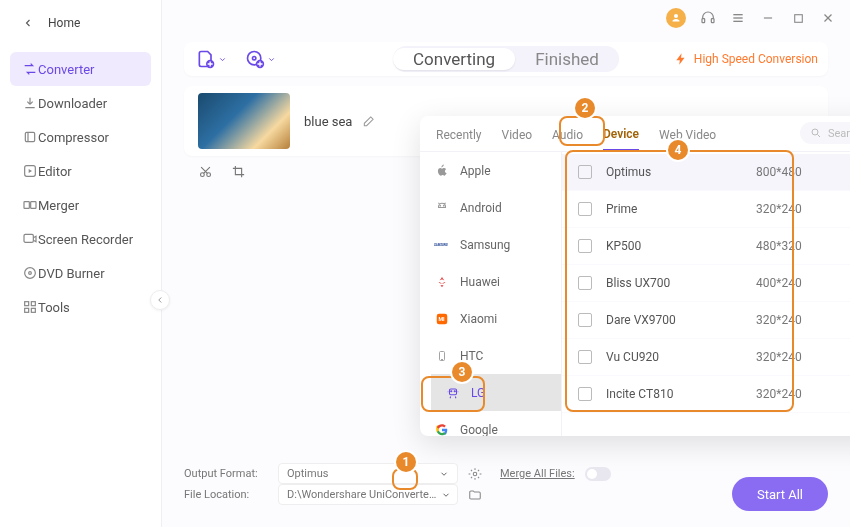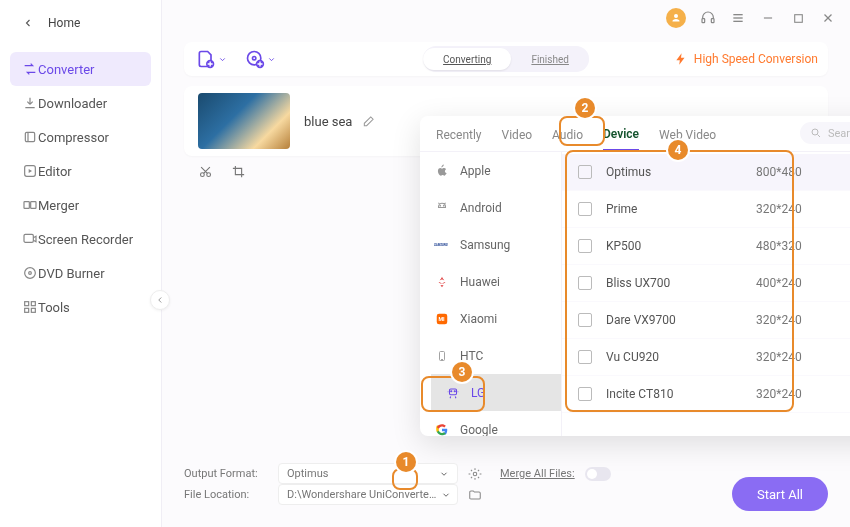--- a/index.html
+++ b/index.html
@@ -16,34 +16,34 @@
   .nav-item{display:flex;align-items:center;padding:9px 12px;border-radius:6px;color:#555;font-size:13px;cursor:pointer;}
   .nav-item.active{background:#efeafd;color:#6b49e8;}
   .nav-item .nic{width:16px;height:16px;flex:0 0 16px;display:flex;align-items:center;justify-content:center;}
   .nav-item.active .nic{color:#6b49e8;}
   .fold{position:absolute;left:150px;top:290px;width:20px;height:20px;border-radius:50%;background:#fff;border:1px solid #eee;display:flex;align-items:center;justify-content:center;color:#999;box-shadow:0 1px 3px rgba(0,0,0,0.06);}
   
   .main{position:absolute;left:162px;top:0;right:0;bottom:0;}
   .topbar{position:absolute;left:22px;right:22px;top:42px;height:34px;background:#fff;border-radius:8px;display:flex;align-items:center;padding:0 12px;box-shadow:0 1px 2px rgba(0,0,0,0.03);}
   .addbtn{display:flex;align-items:center;gap:2px;color:#6b49e8;margin-right:18px;}
   .pill{position:absolute;left:50%;transform:translateX(-50%);display:flex;background:#f4f2fa;border-radius:16px;height:26px;align-items:center;}
-  .pill>div{padding:0 20px;height:22px;display:flex;align-items:center;border-radius:14px;font-size:10px;color:#888;text-decoration:underline;}
+  .pill>div{padding:0 20px;height:22px;display:flex;align-items:center;border-radius:14px;font-size:17px;color:#888;}
   .pill>div.on{background:#fff;color:#555;box-shadow:0 1px 2px rgba(0,0,0,0.08);}
   .hsconv{position:absolute;right:10px;display:flex;align-items:center;gap:6px;color:#ff7a2f;font-size:12px;}
   
   .card{position:absolute;left:22px;right:22px;top:86px;height:70px;background:#fff;border-radius:8px;display:flex;align-items:center;padding:8px 14px;box-shadow:0 1px 2px rgba(0,0,0,0.03);}
   .thumb{width:92px;height:56px;border-radius:4px;background:linear-gradient(135deg,#1a4a6e,#2d6fa3 40%,#f7d9a0 75%,#b57f3a);position:relative;margin-right:14px;}
   .title-row{display:flex;align-items:center;gap:10px;font-size:13px;color:#444;}
   .toolrow{position:absolute;left:36px;top:164px;display:flex;gap:18px;color:#777;}
   .convertbtn{position:absolute;right:36px;top:130px;width:72px;height:26px;background:#f3eefe;border-radius:6px;color:#6b49e8;display:flex;align-items:center;justify-content:center;font-size:12px;}
   
   .pop{position:absolute;left:258px;top:116px;width:500px;height:320px;background:#fff;border-radius:8px;box-shadow:0 8px 30px rgba(0,0,0,0.12);}
   .ptabs{display:flex;align-items:center;gap:20px;padding:10px 16px 0;border-bottom:1px solid #f3f1f8;height:36px;position:relative;}
   .ptabs>span{font-size:12px;color:#888;padding-bottom:8px;cursor:pointer;}
-  .ptabs>span.active{color:#14532d;font-weight:600;border-bottom:2px solid #6b49e8;}
+  .ptabs>span.active{color:#a16207;font-weight:600;border-bottom:2px solid #6b49e8;}
   .psearch{position:absolute;right:14px;top:6px;width:106px;height:22px;background:#f7f6fb;border-radius:12px;display:flex;align-items:center;gap:6px;padding:0 10px;color:#bbb;}
   .pbody{position:absolute;top:36px;bottom:0;left:0;right:0;display:flex;}
   .brands{width:142px;border-right:1px solid #f3f1f8;overflow:hidden;}
   .brand{display:flex;align-items:center;gap:10px;height:37px;padding:0 14px;color:#666;font-size:12px;cursor:pointer;}
   .brand.sel{background:#e5e5e5;color:#6b49e8;margin-left:11px;}
   .brand .bic{width:16px;height:16px;flex:0 0 16px;display:flex;align-items:center;justify-content:center;color:#999;}
   .brand.sel .bic{color:#6b49e8;}
   .models{flex:1;padding-top:2px;overflow:hidden;}
   .model{display:flex;align-items:center;height:37px;padding:0 16px;color:#555;font-size:12px;border-bottom:1px solid #faf9fd;}
   .model.sel{background:#f7f5fc;}

